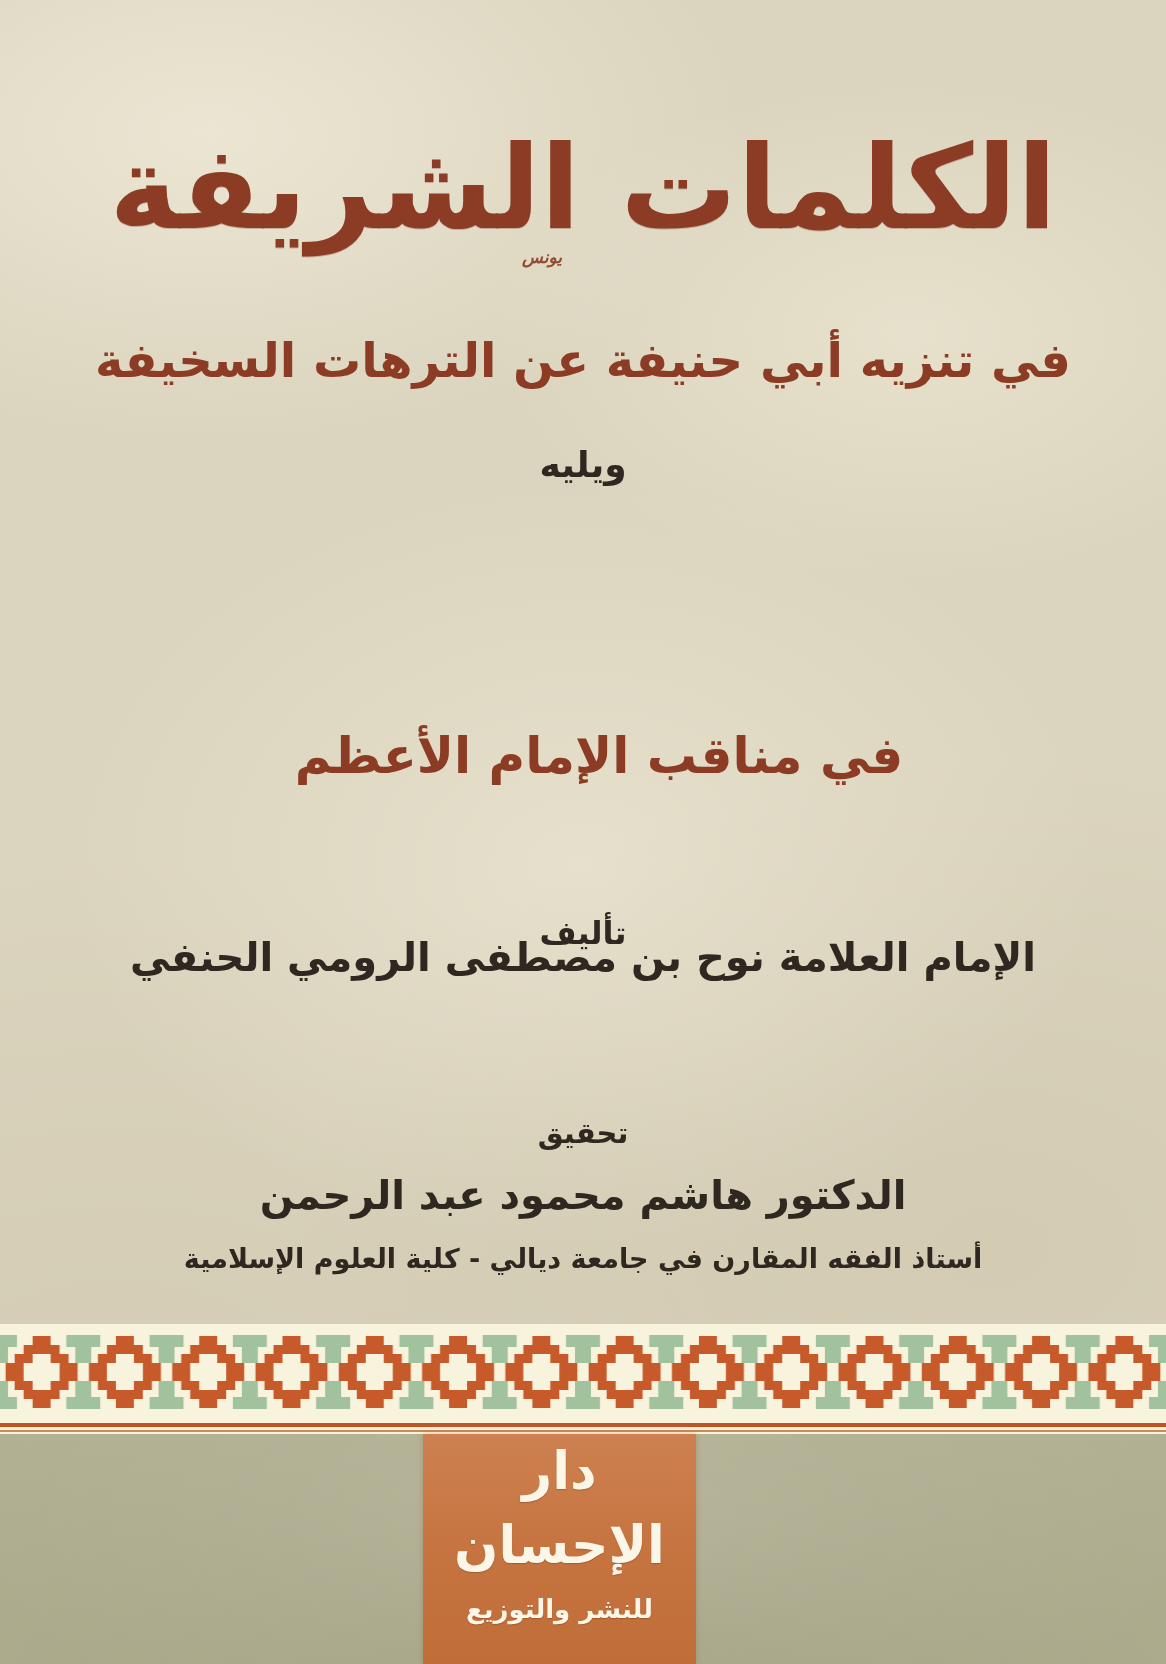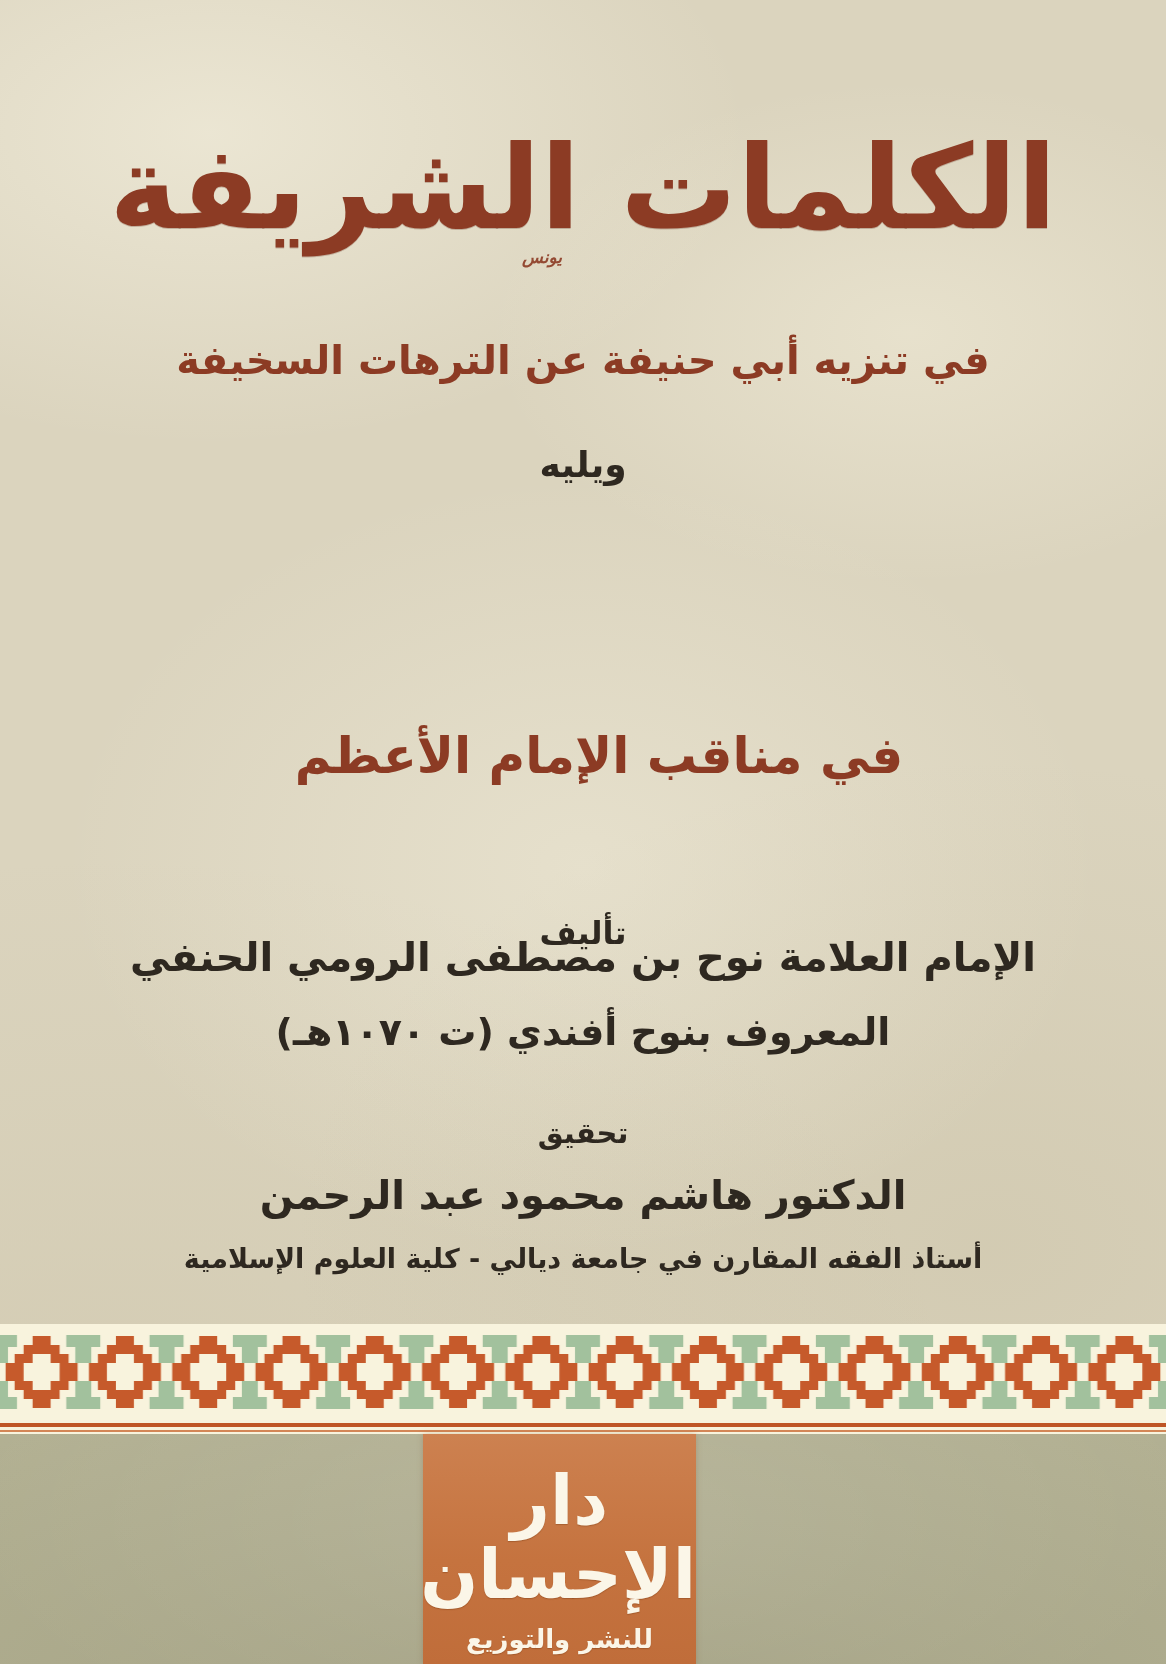--- a/index.html
+++ b/index.html
@@ -19,21 +19,21 @@
       radial-gradient(1200px 800px at 10% 85%, rgba(168,156,118,.14), transparent 70%),
       #dbd4be;
   }
   .txt{position:absolute;left:0;right:0;}
   .maroon{color:#8c3b24;}
   .ink{color:#2e2820;}
 
   .main-title{top:88px;height:200px;line-height:200px;font-size:116px;font-weight:bold;
               text-shadow:0 1px 0 rgba(90,30,15,.25);}
   .signature{top:247px;left:522px;right:auto;font-size:17px;font-weight:bold;opacity:.9;font-style:italic;}
-  .subtitle1{top:312px;height:96px;line-height:96px;font-size:40px;font-weight:bold;}
+  .subtitle1{top:312px;height:96px;line-height:96px;font-size:48px;font-weight:bold;}
   .followed-by{top:436px;height:58px;line-height:58px;font-size:36px;font-weight:bold;}
   .title2{top:520px;height:170px;line-height:170px;font-size:112px;font-weight:bold;
           text-shadow:0 1px 0 rgba(90,30,15,.25);}
   .subtitle2{top:710px;height:92px;line-height:92px;font-size:50px;font-weight:bold;padding-left:32px;}
   .sec-label{font-size:32px;font-weight:bold;}
   .talif{top:909px;height:48px;line-height:48px;}
   .author1{top:922px;height:70px;line-height:70px;font-size:40px;font-weight:bold;}
   .author2{top:1000px;height:64px;line-height:64px;font-size:38px;font-weight:bold;}
   .tahqiq{top:1112px;height:42px;line-height:42px;font-size:29px;}
   .editor{top:1166px;height:58px;line-height:58px;font-size:40px;font-weight:bold;}
@@ -49,21 +49,21 @@
     background:
       radial-gradient(900px 380px at 50% 35%, rgba(255,255,255,.12), transparent 70%),
       radial-gradient(1400px 520px at 50% 120%, rgba(88,84,54,.18), transparent 75%),
       #b4b294;
   }
   .pub-box{
     position:absolute;left:423px;top:0;width:273px;height:230px;
     background:linear-gradient(#cd8150 0%, #c5733f 55%, #c06d3a 100%);
     box-shadow:0 0 6px rgba(120,70,30,.25);
   }
-  .pub-name{margin-top:30px;font-size:68px;font-weight:bold;color:#fbf6e8;line-height:74px;
+  .pub-name{font-size:52px;font-weight:bold;color:#fbf6e8;line-height:74px;
             text-shadow:0 1px 1px rgba(120,60,20,.4);}
   .pub-tagline{margin-top:12px;font-size:26px;font-weight:bold;color:#fbf6e8;
                text-shadow:0 1px 1px rgba(120,60,20,.4);}
 </style>
 </head>
 <body>
 
 <div class="cover">
 
   <div class="txt maroon main-title">الكلمات الشريفة</div>
@@ -74,21 +74,20 @@
 
   <div class="txt ink followed-by">ويليه</div>
 
 
   <div class="txt maroon subtitle2">في مناقب الإمام الأعظم</div>
 
   <div class="txt ink sec-label talif">تأليف</div>
 
   <div class="txt ink author1">الإمام العلامة نوح بن مصطفى الرومي الحنفي</div>
 
-  <div class="txt ink author2">المعروف بنوح أفندي (ت ١٠٧٠هـ)</div>
 
   <div class="txt ink sec-label tahqiq">تحقيق</div>
 
   <div class="txt ink editor">الدكتور هاشم محمود عبد الرحمن</div>
 
   <div class="txt ink editor-title">أستاذ الفقه المقارن في جامعة ديالي - كلية العلوم الإسلامية</div>
 
   <div class="band-strip">
     <svg class="band-svg" width="1166" height="78" viewBox="0 0 1166 78" xmlns="http://www.w3.org/2000/svg">
       <defs>

